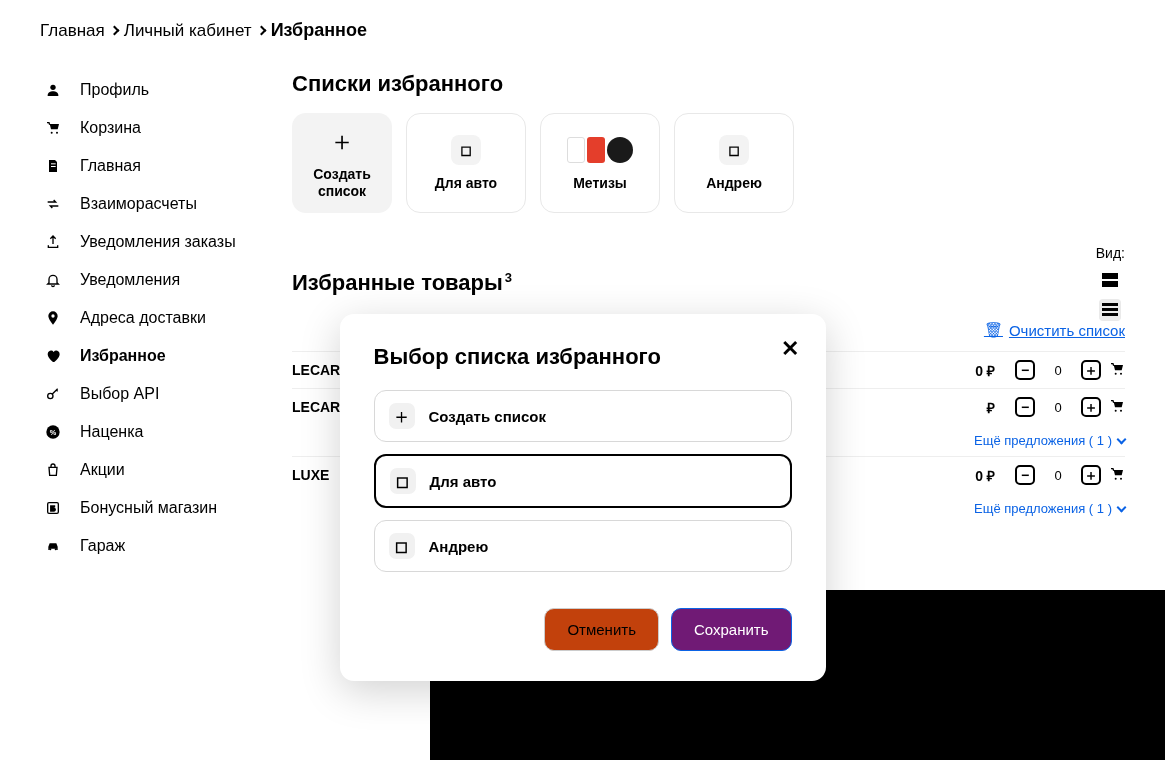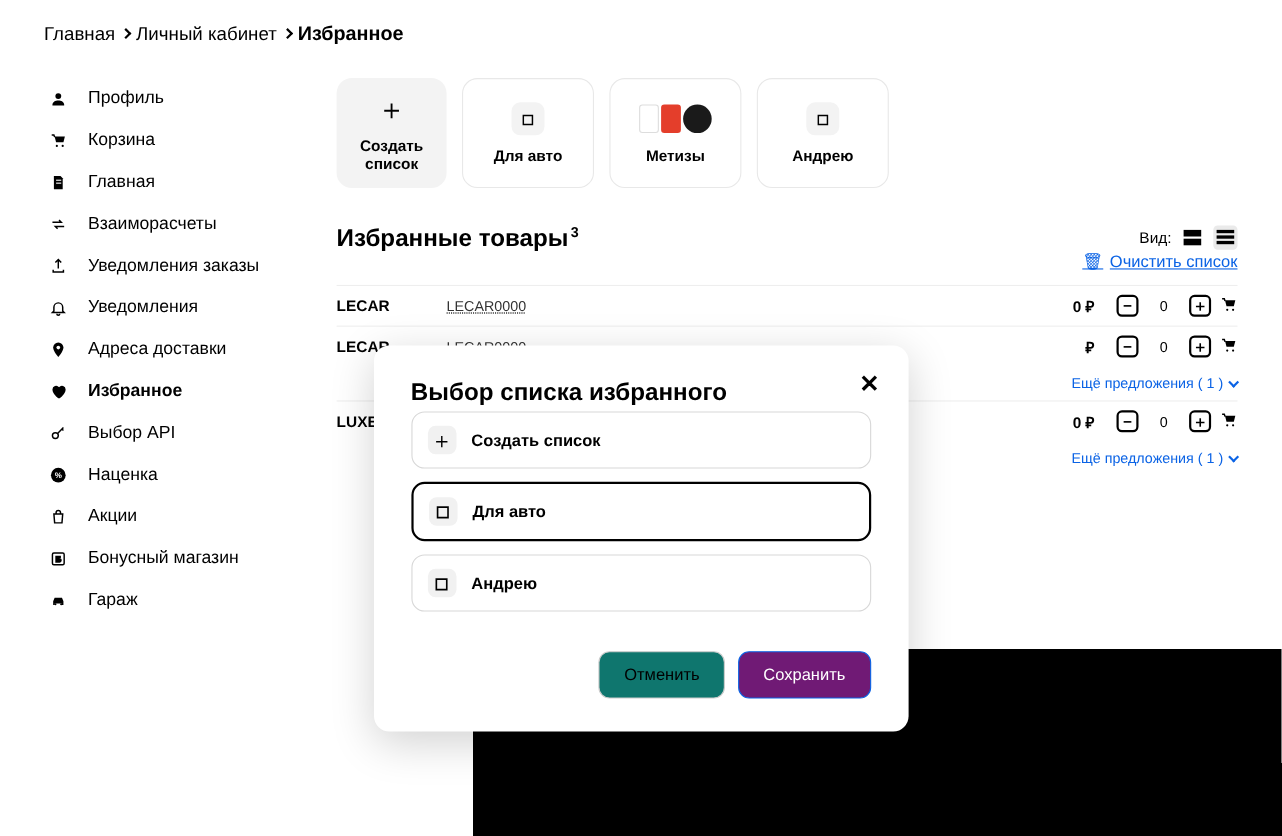--- a/index.html
+++ b/index.html
@@ -26,21 +26,21 @@
   }
   .breadcrumbs a { color: #000; text-decoration: none; }
   .breadcrumbs .current { font-weight: 700; font-size: 18px; }
   .chevron {
     display: inline-block;
     width: 7px; height: 7px;
     border-top: 2px solid #000;
     border-right: 2px solid #000;
     transform: rotate(45deg);
   }
-  .layout { display: flex; gap: 36px; }
+  .layout { display: flex; gap: 22px; }
   .sidebar {
     width: 230px;
     flex-shrink: 0;
   }
   .sidebar-item {
     display: flex;
     align-items: center;
     gap: 18px;
     padding: 10px 4px;
     font-size: 16px;
@@ -100,21 +100,21 @@
   }
   .metiz-img span { display: inline-block; border-radius: 3px; }
   .metiz-img .p1 { width: 18px; height: 26px; background: #fff; border: 1px solid #ddd; }
   .metiz-img .p2 { width: 18px; height: 26px; background: #e43e2b; }
   .metiz-img .p3 { width: 26px; height: 26px; background: #1a1a1a; border-radius: 50%; }
   .section-row {
     display: flex; align-items: center; justify-content: space-between;
   }
   .h3 { font-size: 22px; font-weight: 700; }
   .h3 sup { font-size: 13px; vertical-align: super; margin-left: 2px; }
-  .view-toggle { display: flex; align-items: center; gap: 8px; font-size: 14px; }
+  .view-toggle { display: flex; align-items: center; gap: 8px; font-size: 14px; flex-direction: column; }
   .view-btn {
     width: 22px; height: 22px;
     display: flex; align-items: center; justify-content: center;
     border-radius: 4px;
     cursor: pointer;
   }
   .view-btn.active { background: #eaeaea; }
   .view-grid, .view-list {
     display: inline-block; width: 16px; height: 14px;
   }
@@ -214,21 +214,21 @@
     position: relative;
   }
   .modal-close {
     position: absolute;
     top: 24px; right: 26px;
     font-size: 22px;
     font-weight: 700;
     cursor: pointer;
     line-height: 1;
   }
-  .modal h3 { font-size: 22px; font-weight: 700; margin-bottom: 4px; }
+  .modal h3 { font-size: 22px; font-weight: 700; margin-bottom: 20px; }
   .modal-list .option {
     display: flex; align-items: center; gap: 14px;
     border: 1px solid #d8d8d8;
     border-radius: 12px;
     padding: 12px 14px;
     margin-bottom: 12px;
     font-size: 15px; font-weight: 600;
     cursor: pointer;
   }
   .modal-list .option.selected {
@@ -252,21 +252,21 @@
     gap: 12px;
     margin-top: 36px;
   }
   .btn {
     padding: 12px 22px;
     border-radius: 10px;
     font-size: 15px;
     font-weight: 500;
     cursor: pointer;
     border: 1px solid #ccc;
-    background: #0f766e;
+    background: #c2410c;
   }
   .btn.primary {
     background: #701a75;
     border-color: #0b63e5;
     color: #fff;
   }
 </style>
 </head>
 <body>
 
@@ -395,20 +395,21 @@
               <path d="M5 13l2-5h10l2 5v5h-2v-2H7v2H5z"></path>
               <circle cx="8" cy="17" r="1.5"></circle>
               <circle cx="16" cy="17" r="1.5"></circle>
             </svg>
           </span>
           <span>Гараж</span>
         </div>
       </div>
 
     <div class="main">
+      <div class="h2">Списки избранного</div>
       <div class="favlists">
         <div class="favlist-card create">
           <div class="plus thumb">＋</div>
           <div>Создать список</div>
         </div>
         <div class="favlist-card">
           <div class="thumb">◻</div>
           <div>Для авто</div>
         </div>
         <div class="favlist-card metiz">

